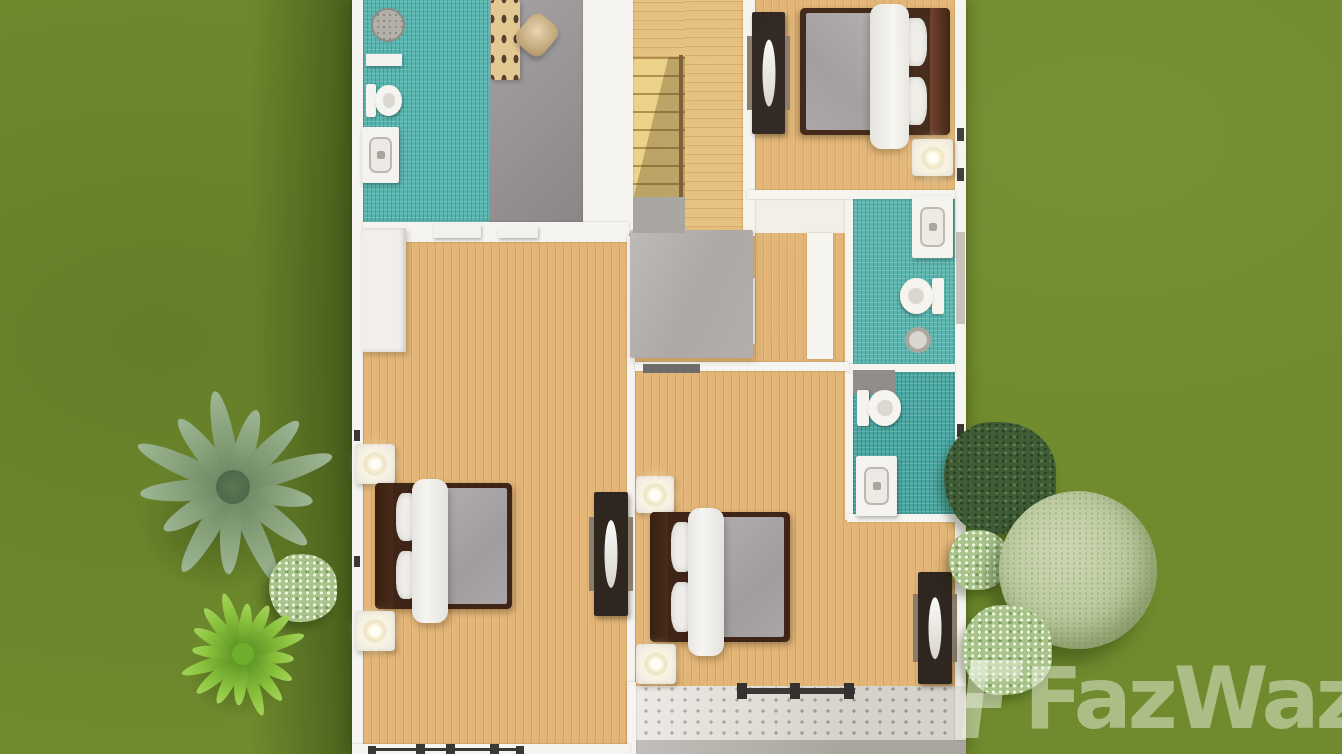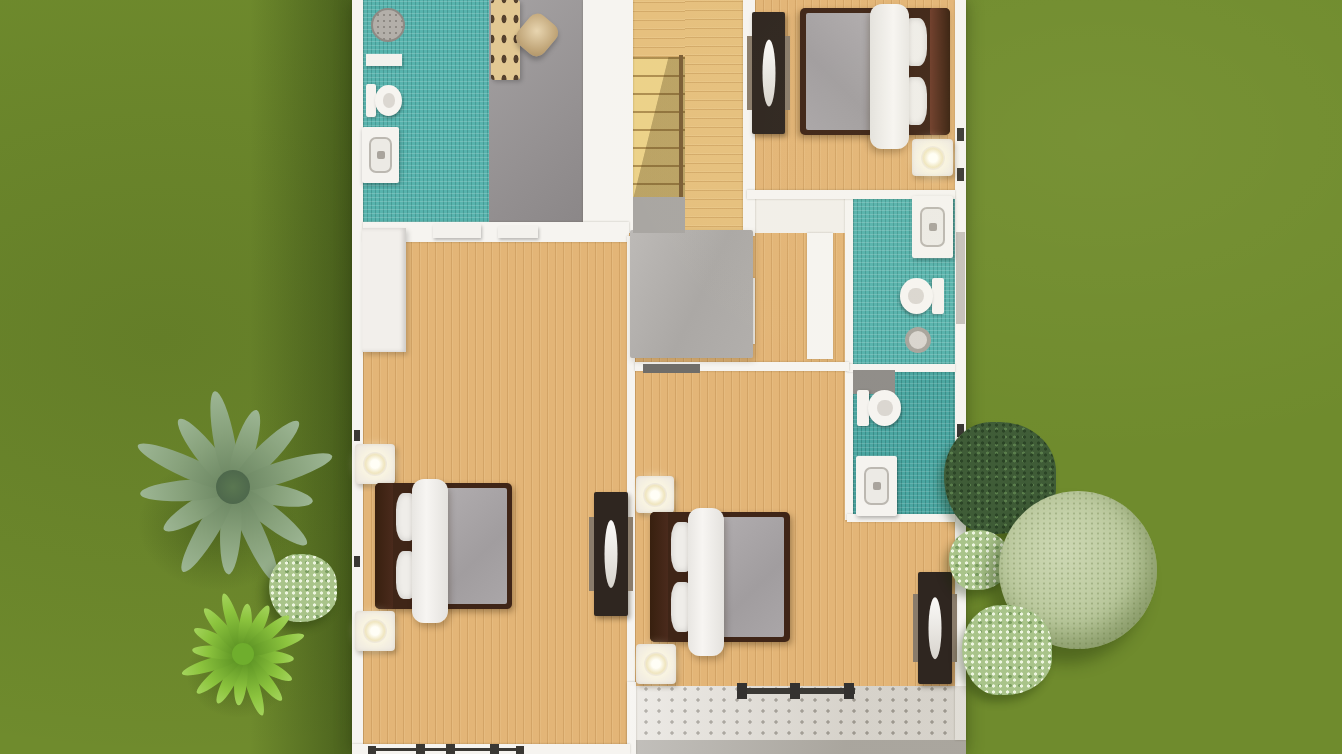--- a/index.html
+++ b/index.html
@@ -113,20 +113,28 @@
   .wm-v{left:0;top:0;width:17px;height:100%;}
   .wm-t{left:0;top:0;width:100%;height:19px;}
   .wm-m{left:0;top:42%;width:70%;height:15px;}
   .wm-text{position:absolute;left:74px;top:4px;font-size:86px;font-weight:bold;letter-spacing:-4px;
            line-height:96px;white-space:nowrap;}
 </style>
 </head>
 <body>
 
 <div class="canvas">
+  <div class="watermark" style="color: rgba(234, 239, 222, 0.5);">
+    <div class="wm-icon">
+      <span class="wm-v"></span>
+      <span class="wm-t"></span>
+      <span class="wm-m"></span>
+    </div>
+    <div class="wm-text">FazWaz</div>
+  </div>
 <div class="abs gshadow" style="left: 250px; top: 0px; width: 104px; height: 754px;"></div>
     <div class="abs house-base" style="left: 352px; top: 0px; width: 614px; height: 754px;"></div>
     <div class="abs room floor-teal" style="left: 363px; top: 0px; width: 127px; height: 222px;"></div>
     <div class="abs room floor-gray" style="left: 489px; top: 0px; width: 94px; height: 233px;"></div>
     <div class="abs room floor-wood-h" style="left: 633px; top: 0px; width: 52px; height: 57px;"></div>
     <div class="abs room floor-stairs" style="left: 633px; top: 57px; width: 52px; height: 143px;"></div>
     <div class="abs room floor-wood-h" style="left: 685px; top: 0px; width: 58px; height: 236px;"></div>
     <div class="abs room floor-wood-v" style="left: 755px; top: 0px; width: 200px; height: 195px;"></div>
     <div class="abs room floor-wood-v" style="left: 627px; top: 233px; width: 226px; height: 140px;"></div>
     <div class="abs room floor-wood-v" style="left: 363px; top: 242px; width: 264px; height: 512px;"></div>

